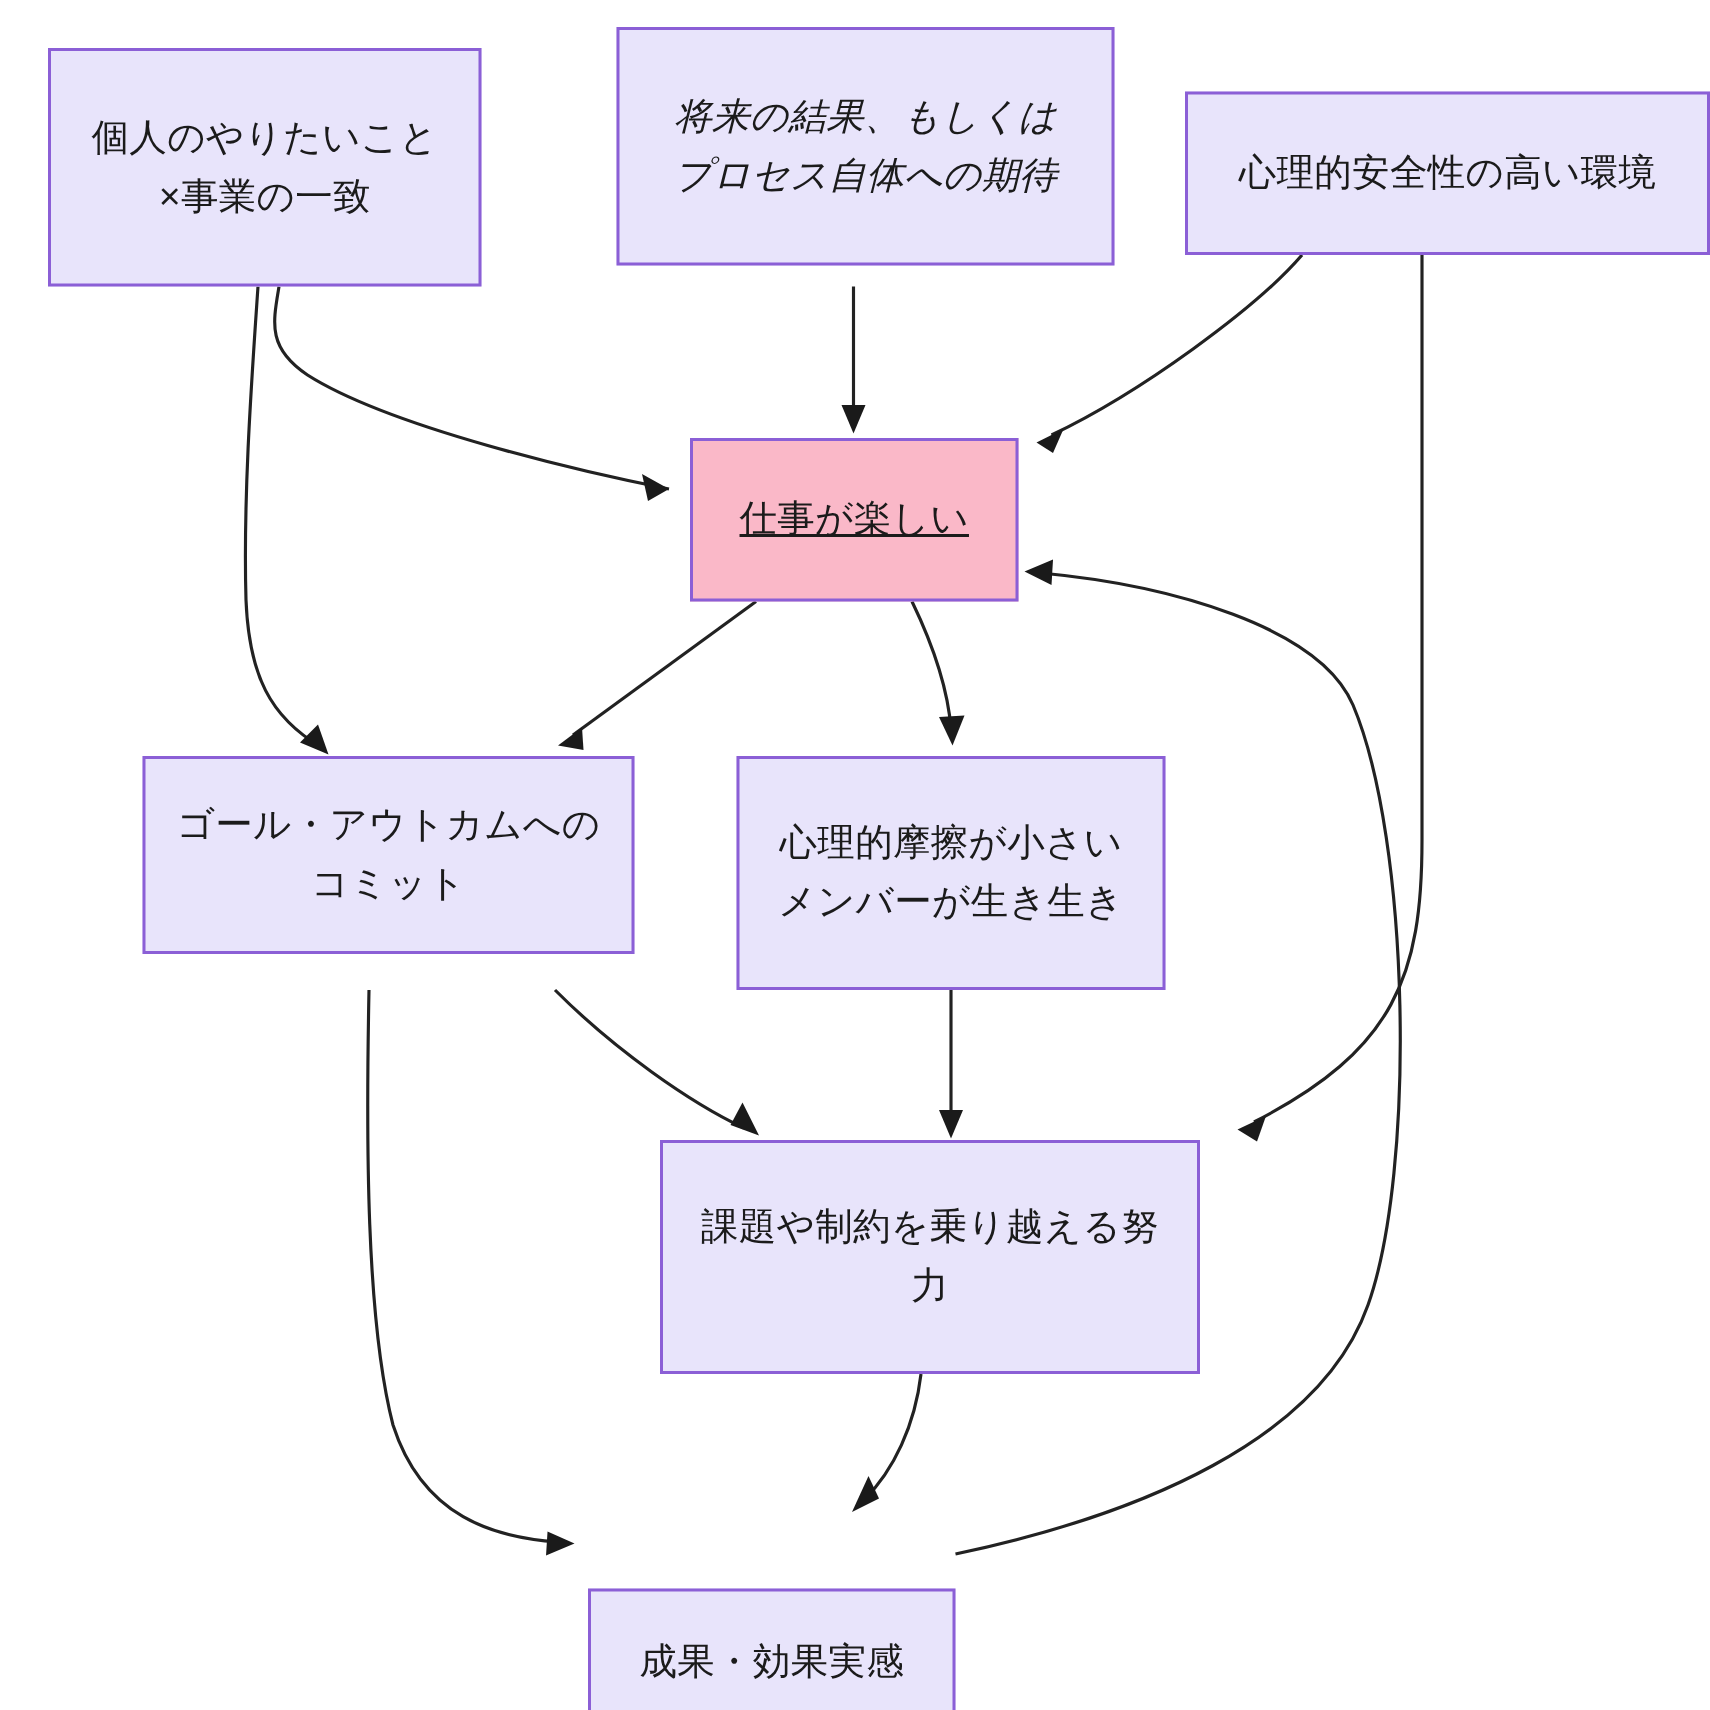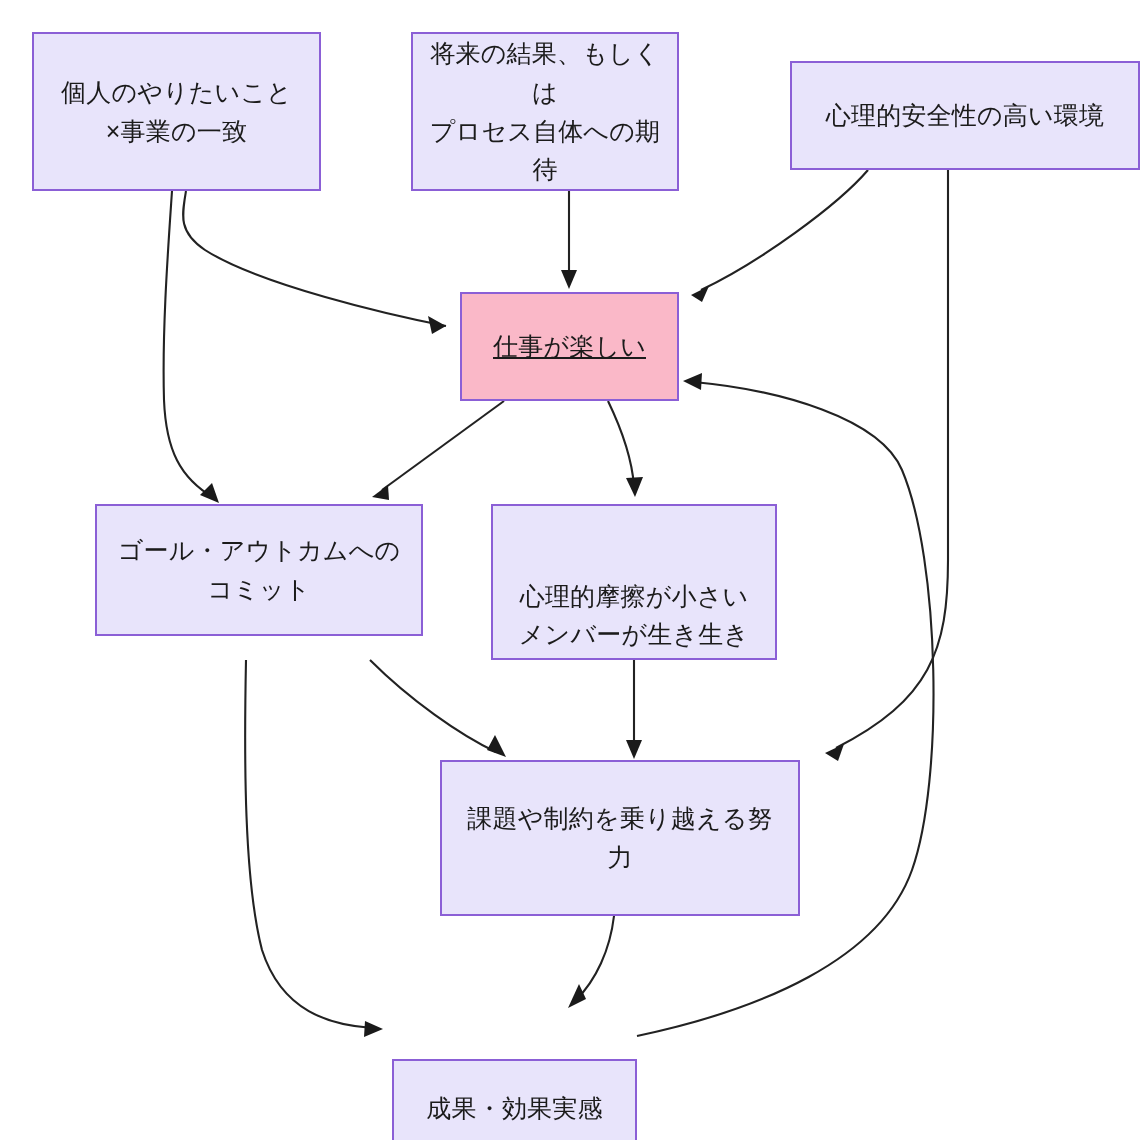--- a/index.html
+++ b/index.html
@@ -91,35 +91,35 @@
       <path class="edge-path" d="M 614 916 C 610 950 596 980 576 1000" stroke="#222222"></path>
       <path class="arrow-head" d="M 568 1008 L 586 999 L 579 984 Z"></path>
       <path class="edge-path" d="M 637 1036 C 760 1010 880 960 912 870 C 944 780 940 560 902 470 C 880 418 780 390 694 382" stroke="#222222"></path>
       <path class="arrow-head" d="M 683 381 L 702 373 L 701 390 Z"></path>
     </svg>
   <div id="node-layer">
       <div class="node" style="left: 32px; top: 32px; width: 289px; height: 159px;">
         <span class="node-label">個人のやりたいこと
 ×事業の一致</span>
       </div>
-      <div class="node" style="left: 411px; top: 32px; width: 268px; height: 159px;">
+      <div class="node" style="left: 411px; top: 18px; width: 332px; height: 159px; font-style: italic;">
         <span class="node-label">将来の結果、もしくは
 プロセス自体への期待</span>
       </div>
       <div class="node" style="left: 790px; top: 61px; width: 350px; height: 109px;">
         <span class="node-label">心理的安全性の高い環境</span>
       </div>
       <div class="node highlight" style="left: 460px; top: 292px; width: 219px; height: 109px;">
         <span class="node-label">仕事が楽しい</span>
       </div>
       <div class="node" style="left: 95px; top: 504px; width: 328px; height: 132px;">
         <span class="node-label">ゴール・アウトカムへの
 コミット</span>
       </div>
-      <div class="node" style="left: 491px; top: 504px; width: 286px; height: 156px; align-items: flex-end;">
+      <div class="node" style="left: 491px; top: 504px; width: 286px; height: 156px;">
         <span class="node-label">心理的摩擦が小さい
 メンバーが生き生き</span>
       </div>
       <div class="node" style="left: 440px; top: 760px; width: 360px; height: 156px;">
         <span class="node-label">課題や制約を乗り越える努
 力</span>
       </div>
       <div class="node" style="left: 392px; top: 1059px; width: 245px; height: 99px; justify-content: center;">
         <span class="node-label">成果・効果実感</span>
       </div>

